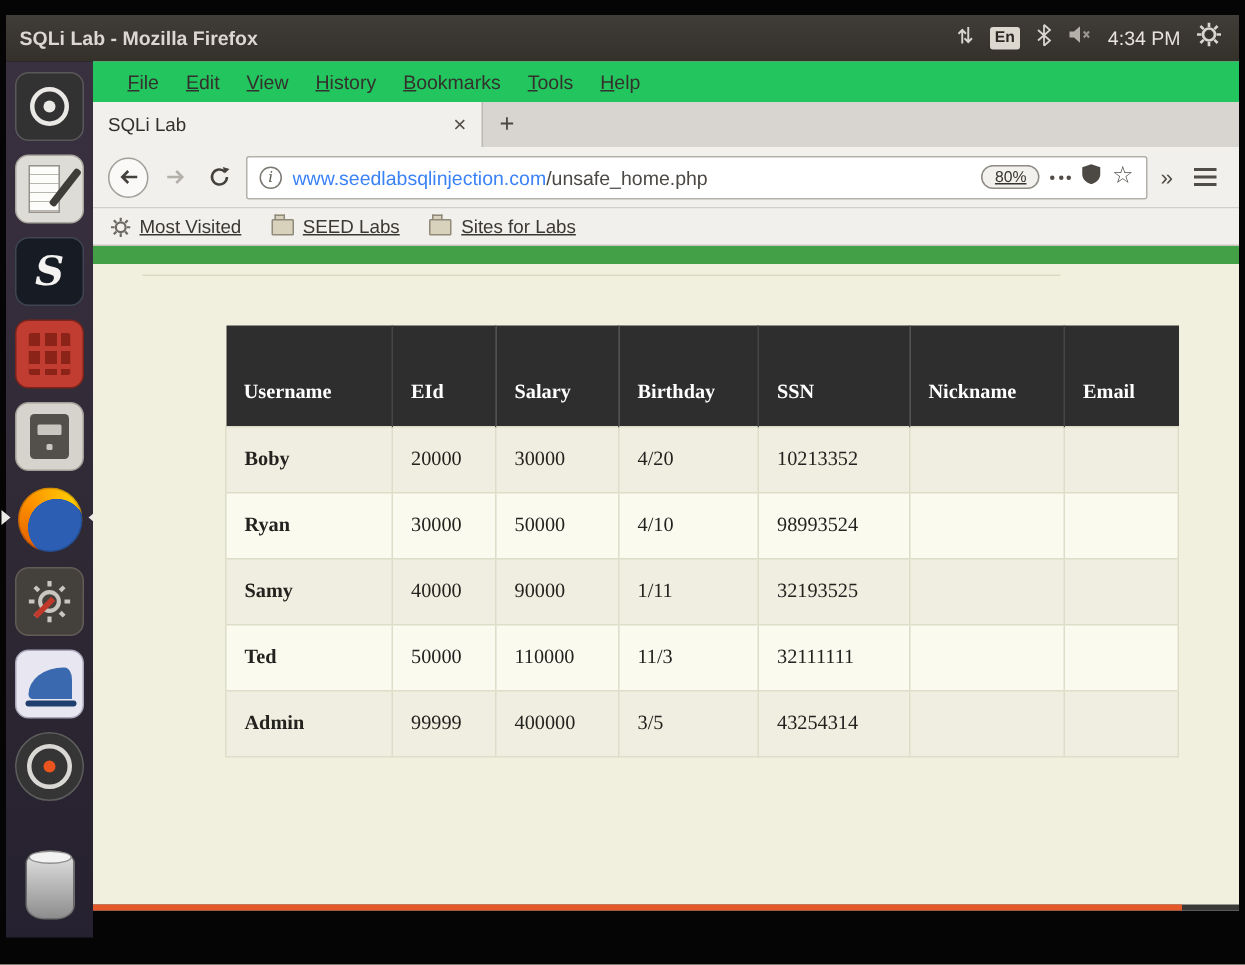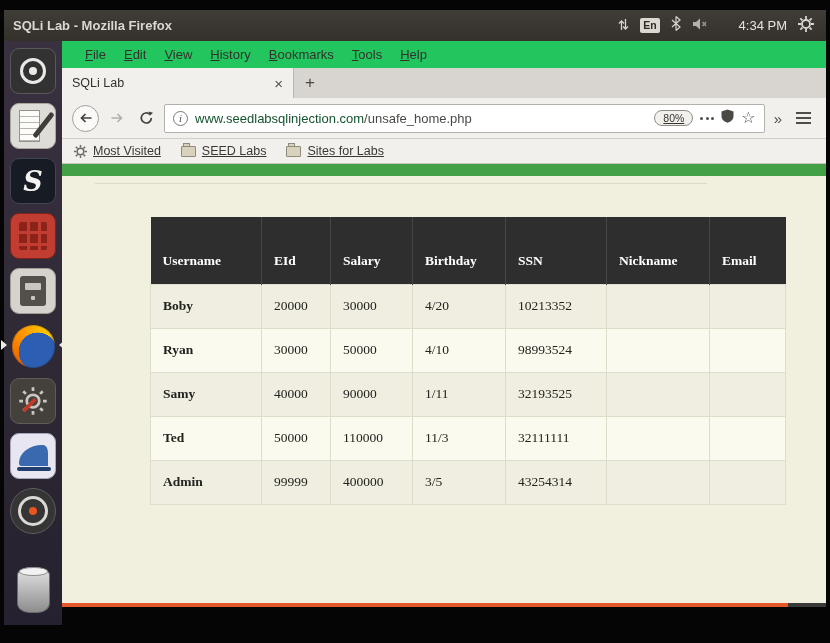--- a/index.html
+++ b/index.html
@@ -8,21 +8,21 @@
   *, *::before, *::after { box-sizing:border-box; }
 
   
   .panel { position:absolute; left:4px; top:10px; width:822px; height:31px;
            background:linear-gradient(180deg,#403c37,#34302a); display:flex; align-items:center; }
   .panel-title { margin-left:9px; font-size:13px; font-weight:bold; color:#dcd8d1; flex:1;
                  white-space:nowrap; overflow:hidden; }
   .tray { display:flex; align-items:center; gap:11px; padding-right:12px; }
   .lang-badge { background:#dcd8d0; color:#2d2a25; font-size:10.5px; font-weight:bold;
                 padding:2px 3px; border-radius:2px; line-height:1; }
-  .clock { color:#e7e3dc; font-size:13px;margin-left:20px; }
+  .clock { color:#e7e3dc; font-size:13px; }
 
   
   .launcher { position:absolute; left:4px; top:41px; width:58px; height:584px;
               background:linear-gradient(180deg,#3a3140,#2c2632 70%,#262130);
               display:flex; flex-direction:column; align-items:center; padding-top:7px; gap:9px; }
   .tile { width:46px; height:46px; border-radius:9px; position:relative; flex:0 0 auto; }
 
   .tile-dash { background:#333233; border:1px solid #59585a; }
   .dash-ring { position:absolute; inset:9px; border:3px solid #ebe9e6; border-radius:50%; }
   .dash-ring::after { content:""; position:absolute; inset:6px; background:#ebe9e6; border-radius:50%; }
@@ -83,39 +83,39 @@
   
   .window { position:absolute; left:62px; top:41px; width:764px; height:566px;
             display:flex; flex-direction:column; background:#f2f0ed; }
 
   .menubar { height:27px; background:#22c55e; display:flex; align-items:center;
              padding-left:14px; font-size:13px; color:#34312d; }
   .menu-item { display:inline-block; padding:0 9px; }
   .menu-item::first-letter { text-decoration:underline; }
 
   .tabbar { height:30px; background:#d8d5d1; display:flex; }
-  .tab { width:232px; background:#f2f0ed; border-right:1px solid #bcb9b4;
+  .tab { width:260px; background:#f2f0ed; border-right:1px solid #bcb9b4;
          display:flex; align-items:center; gap:8px; padding:0 10px; font-size:12.5px; color:#33302c; }
   .tab-title { flex:1; }
   .tab-close { color:#56534e; font-size:15px; line-height:1; }
   .newtab-button { width:32px; display:flex; align-items:center; justify-content:center;
                    color:#4b4843; font-size:17px; }
 
   .navbar { height:41px; background:#f2f0ed; border-bottom:1px solid #d2cfca;
             display:flex; align-items:center; padding:0 10px; gap:7px; }
   .nav-back { width:27px; height:27px; border-radius:50%; border:1px solid #a39f99; background:#faf9f7;
               display:flex; align-items:center; justify-content:center; flex:0 0 auto; }
   .nav-fwd, .nav-reload { width:22px; display:flex; align-items:center; justify-content:center; flex:0 0 auto; }
   .urlbar { flex:1; height:29px; background:#ffffff; border:1px solid #b4b1ab; border-radius:2px;
             display:flex; align-items:center; gap:7px; padding:0 8px; min-width:0; }
   .info-circle { width:15px; height:15px; border-radius:50%; border:1px solid #7c7973; color:#5b5853;
                  font-size:10px; font-family:"DejaVu Serif", serif; font-style:italic;
                  display:flex; align-items:center; justify-content:center; flex:0 0 auto; }
   .url-text { flex:1; font-size:13px; color:#4c4945; white-space:nowrap; overflow:hidden; min-width:0; }
-  .url-text .domain { color:#14532d; }
+  .url-text .domain { color:#3b82f6; }
   .zoom-pill { border:1px solid #8f8c86; border-radius:9px; font-size:10.5px; color:#37342f;
                padding:1px 8px; background:#f3f1ee; flex:0 0 auto;text-decoration:underline; }
   .dots { display:flex; gap:2.5px; flex:0 0 auto; }
   .dots i { width:3px; height:3px; border-radius:50%; background:#504d48; }
   .star { color:#504d48; font-size:16px; line-height:1; flex:0 0 auto; }
   .chev { color:#504d48; font-size:15px; flex:0 0 auto; padding:0 2px; }
   .hamburger { width:15px; display:flex; flex-direction:column; gap:3px; margin:0 5px; flex:0 0 auto; }
   .hamburger i { height:2px; background:#504d48; }
 
   .bookmarksbar { height:25px; background:#f2f0ed; border-bottom:1px solid #c9c6c0;

